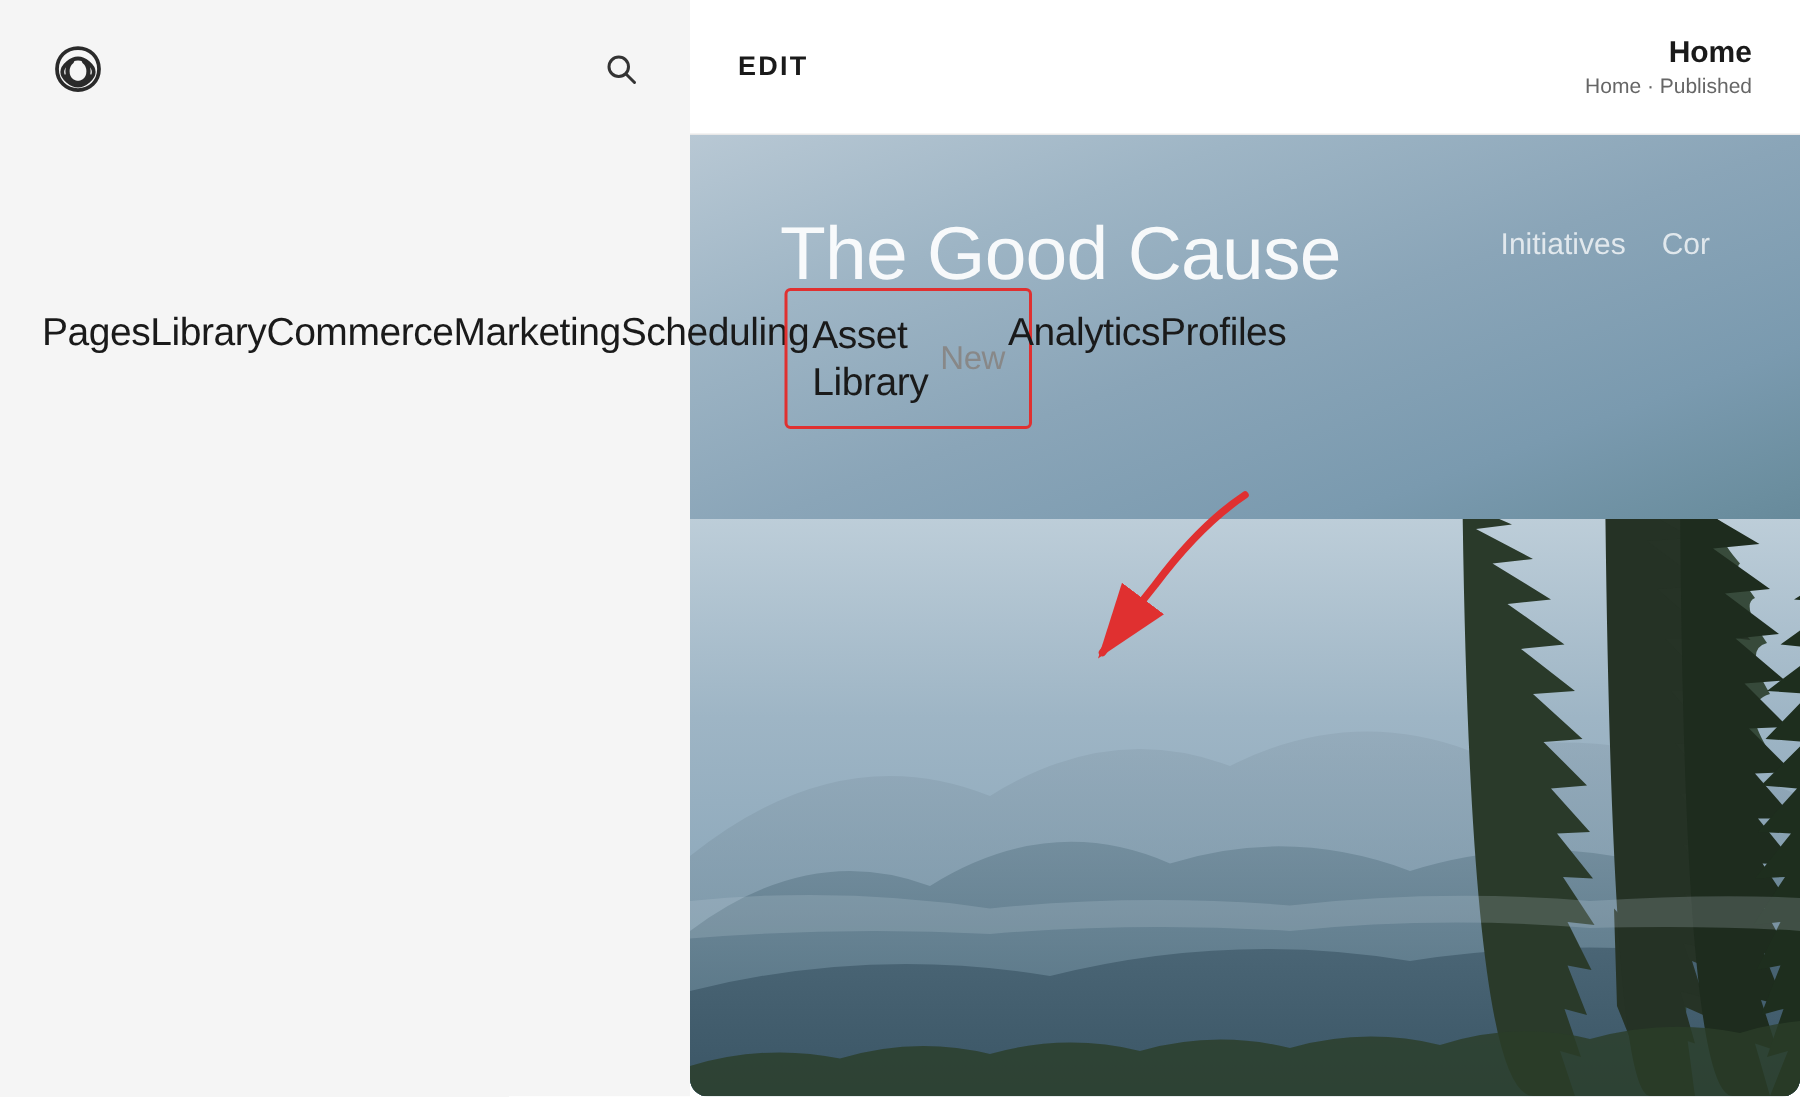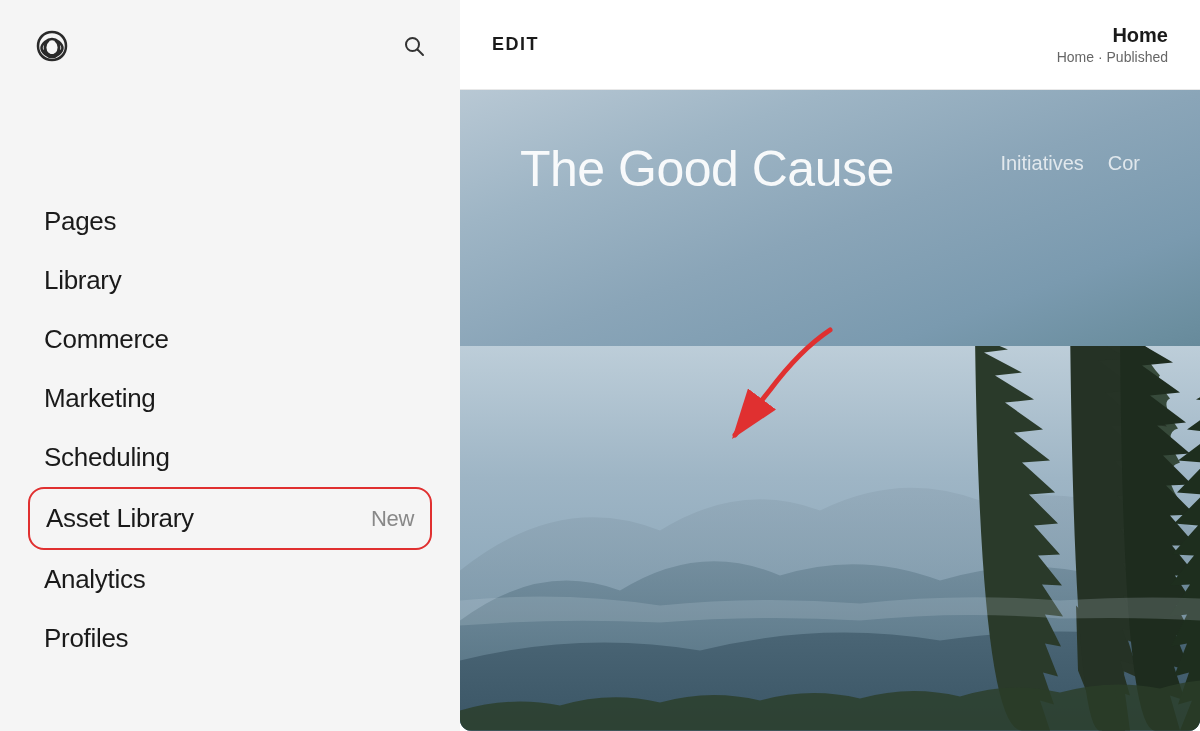--- a/index.html
+++ b/index.html
@@ -54,41 +54,41 @@
       background: none;
       border: none;
     }
 
     .nav-spacer {
       height: 100px;
     }
 
     .nav-items {
       display: flex;
-      flex-direction: column;
-      padding: 0 44px;
+      flex-direction: row;
+      padding: 0 28px;
       gap: 0;
     }
 
     .nav-item {
       padding: 14px 0;
       font-size: 26px;
       font-weight: 400;
       color: #1a1a1a;
       cursor: pointer;
       letter-spacing: -0.3px;
       position: relative;
     }
 
     .nav-item.asset-library {
       display: flex;
       align-items: center;
       justify-content: space-between;
       border: 2.5px solid #e03030;
-      border-radius: 16px;
+      border-radius: 4px;
       padding: 14px 16px;
       margin: 0 -16px;
     }
 
     .nav-item .new-badge {
       font-size: 22px;
       font-weight: 400;
       color: #888888;
       margin-left: 8px;
     }

